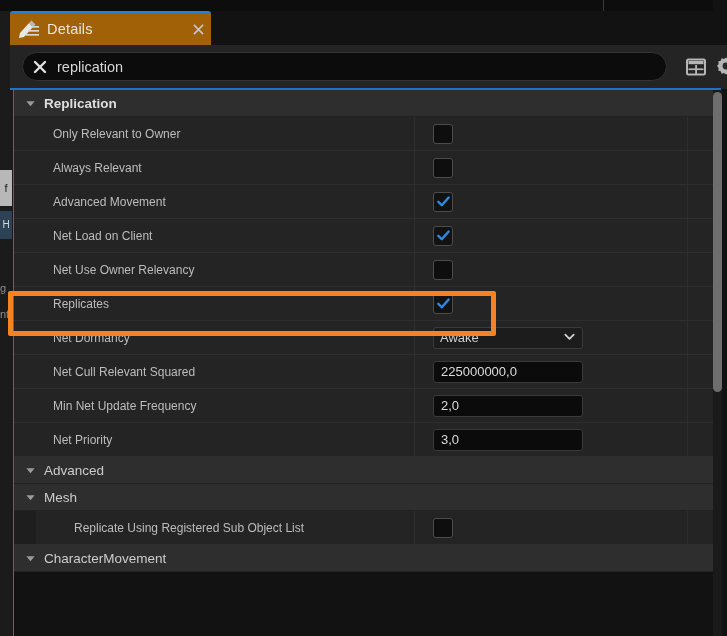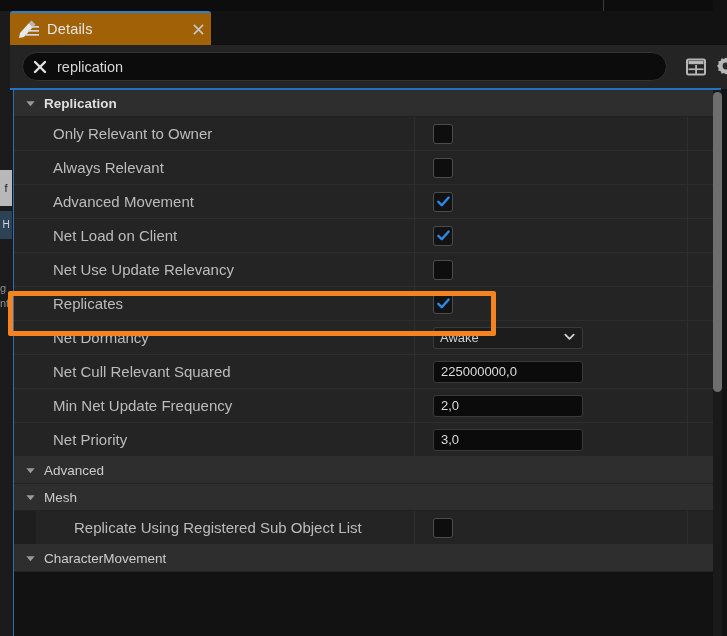--- a/index.html
+++ b/index.html
@@ -66,21 +66,21 @@
   .row.cat { background:#2e2e2e; height:27px; border-bottom:1px solid #222; }
   .row.item { height:34px; background:#242424; }
 
   .twisty { width:17px; height:100%; display:flex; align-items:center; justify-content:center;
             margin-left:8px; flex:0 0 auto; }
   .twisty svg { display:block; }
 
   .cat-label { color:#dedede; font-size:13.5px; font-weight:bold; margin-left:5px; }
   .cat-label.thin { font-weight:normal; color:#cccccc; }
 
-  .name-cell { flex:0 0 auto; color:#bcbcbc; font-size:15px; }
+  .name-cell { flex:0 0 auto; color:#bcbcbc; font-size:12px; }
   .name-cell.indent1 { margin-left:39px; }
   .name-cell.indent2 { margin-left:60px; }
 
   .vsep { position:absolute; left:400px; top:0; width:1px; height:100%; background:#2e2e2e; }
   .vsep2 { position:absolute; left:673px; top:0; width:1px; height:100%; background:#2e2e2e; }
 
   .value-cell { position:absolute; left:419px; top:0; height:100%;
                 display:flex; align-items:center; }
 
   
@@ -119,21 +119,21 @@
 <div id="root">
 
   <div class="bg-strip" style="top:0;height:636px;"></div>
   <div class="bg-tab-a">
       <i>f</i>
     </div>
   <div class="bg-tab-b">
       <i>H</i>
     </div>
   <div class="bg-txt" style="top:282px;">g</div>
-  <div class="bg-txt" style="top:297px;">nt</div>
+  <div class="bg-txt" style="top:308px;">nt</div>
 
   <div class="topbar">
     <div class="topbar-div"></div>
   </div>
   <div class="rightpad"></div>
 
   <div class="tab">
     <div class="tab-icon">
       <svg viewBox="0 0 24 22" width="24" height="22">
         <path d="M3 15 L12 5 L16 9 L7 19 L2 20 Z" fill="#e8e8e8"></path>
@@ -223,21 +223,21 @@
         <div class="vsep2"></div>
         <div class="value-cell">
           <div class="cbx on">
             <svg viewBox="0 0 16 16" width="15" height="15">
               <path d="M2.5 8.3 L6.2 12 L13.5 3.8" stroke="#2b8ae8" stroke-width="2.6" fill="none" stroke-linecap="round" stroke-linejoin="round"></path>
             </svg>
           </div>
         </div>
       </div>
       <div class="row item">
-        <div class="name-cell indent1">Net Use Update Relevancy</div>
+        <div class="name-cell indent1">Net Use Owner Relevancy</div>
         <div class="vsep"></div>
         <div class="vsep2"></div>
         <div class="value-cell">
           <div class="cbx"></div>
         </div>
       </div>
       <div class="row item">
         <div class="name-cell indent1">Replicates</div>
         <div class="vsep"></div>
         <div class="vsep2"></div>

